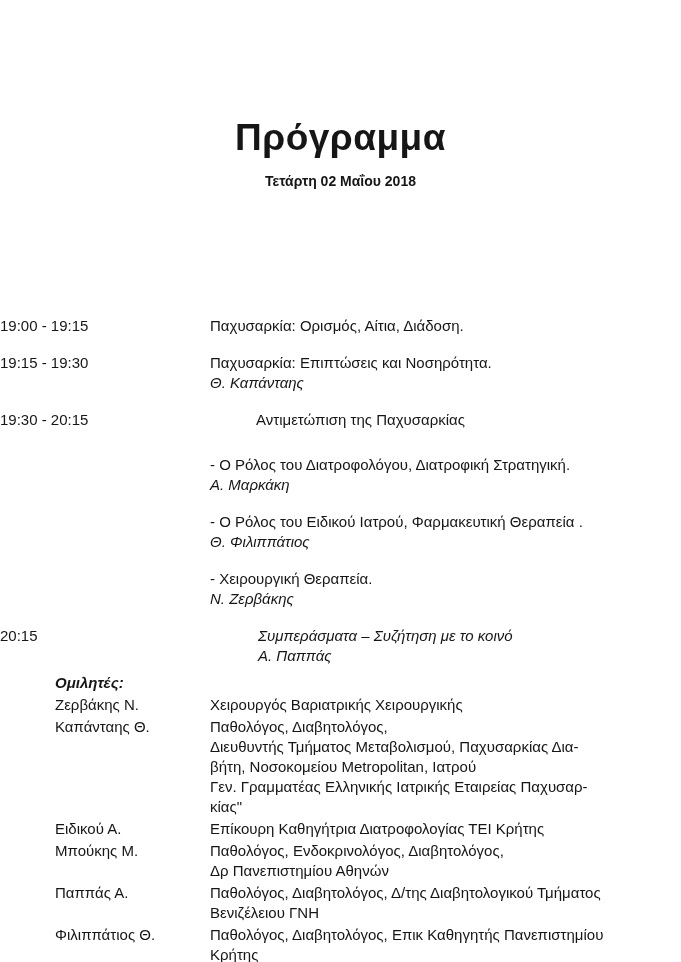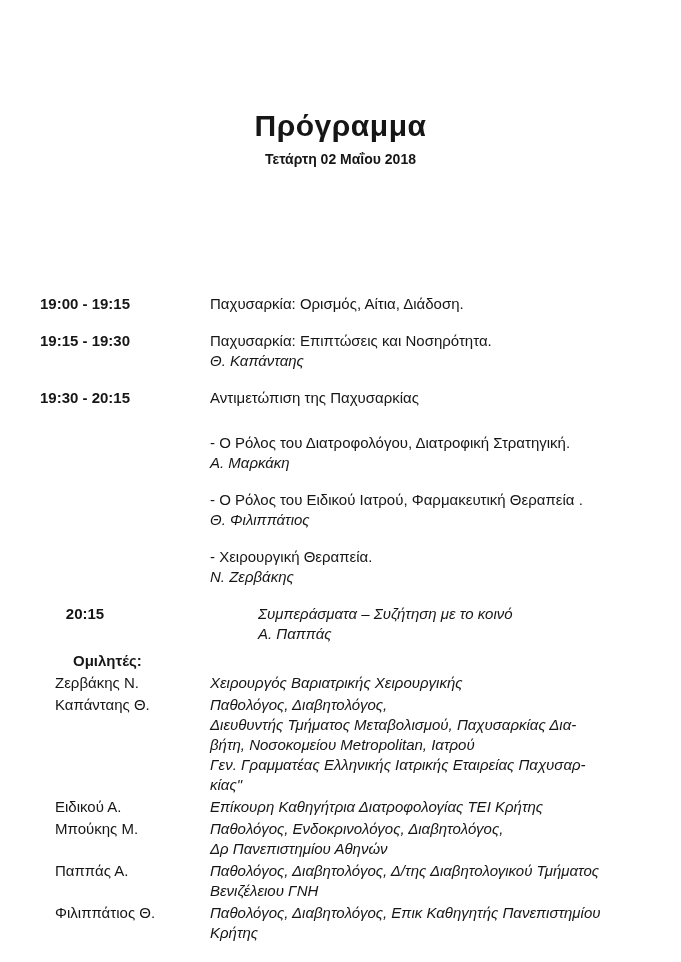--- a/index.html
+++ b/index.html
@@ -9,35 +9,35 @@
     height:962px;
     background:#ffffff;
     color:#161616;
     font-family:"Liberation Sans", sans-serif;
     font-size:15px;
     line-height:20px;
     overflow:hidden;
     box-sizing:border-box;
   }
   .header{padding-top:106px;text-align:center;}
-  .title{font-size:30px;line-height:40px;font-weight:700;margin:0;letter-spacing:0.5px;}
+  .title{font-size:37px;line-height:40px;font-weight:700;margin:12px;letter-spacing:0.5px;}
   .subtitle{font-size:14px;line-height:22px;font-weight:700;margin:2px 0 0 0;}
 
   .schedule{margin-top:124px;}
   .srow{display:flex;margin-bottom:17px;}
-  .srow .time{flex:none;width:170px;text-align:center;font-weight:700;white-space:pre;}
+  .srow .time{flex:none;width:170px;text-align:left;font-weight:400;white-space:pre;}
   .srow .detail{margin-left:40px;}
-  .gap-lg{margin-bottom:25px;}
+  .gap-lg{margin-bottom:25px;gap:46px;}
   .gap-sm{margin-bottom:7px;gap:48px;}
   .italic{font-style:italic;}
 
-  .speakers-heading{margin-left:73px;font-weight:700;}
+  .speakers-heading{margin-left:55px;font-weight:700;font-style:italic;}
   .speaker-row{display:flex;margin-top:2px;}
   .speaker-name{flex:none;width:155px;margin-left:55px;}
-  .speaker-desc{font-style:italic;}
+  .speaker-desc{}
 </style>
 </head>
 <body>
 
 <div class="page">
 
   <div class="header">
     <h1 class="title">Πρόγραμμα</h1>
     <h2 class="subtitle">Τετάρτη 02 Μαΐου 2018</h2>
   </div>

